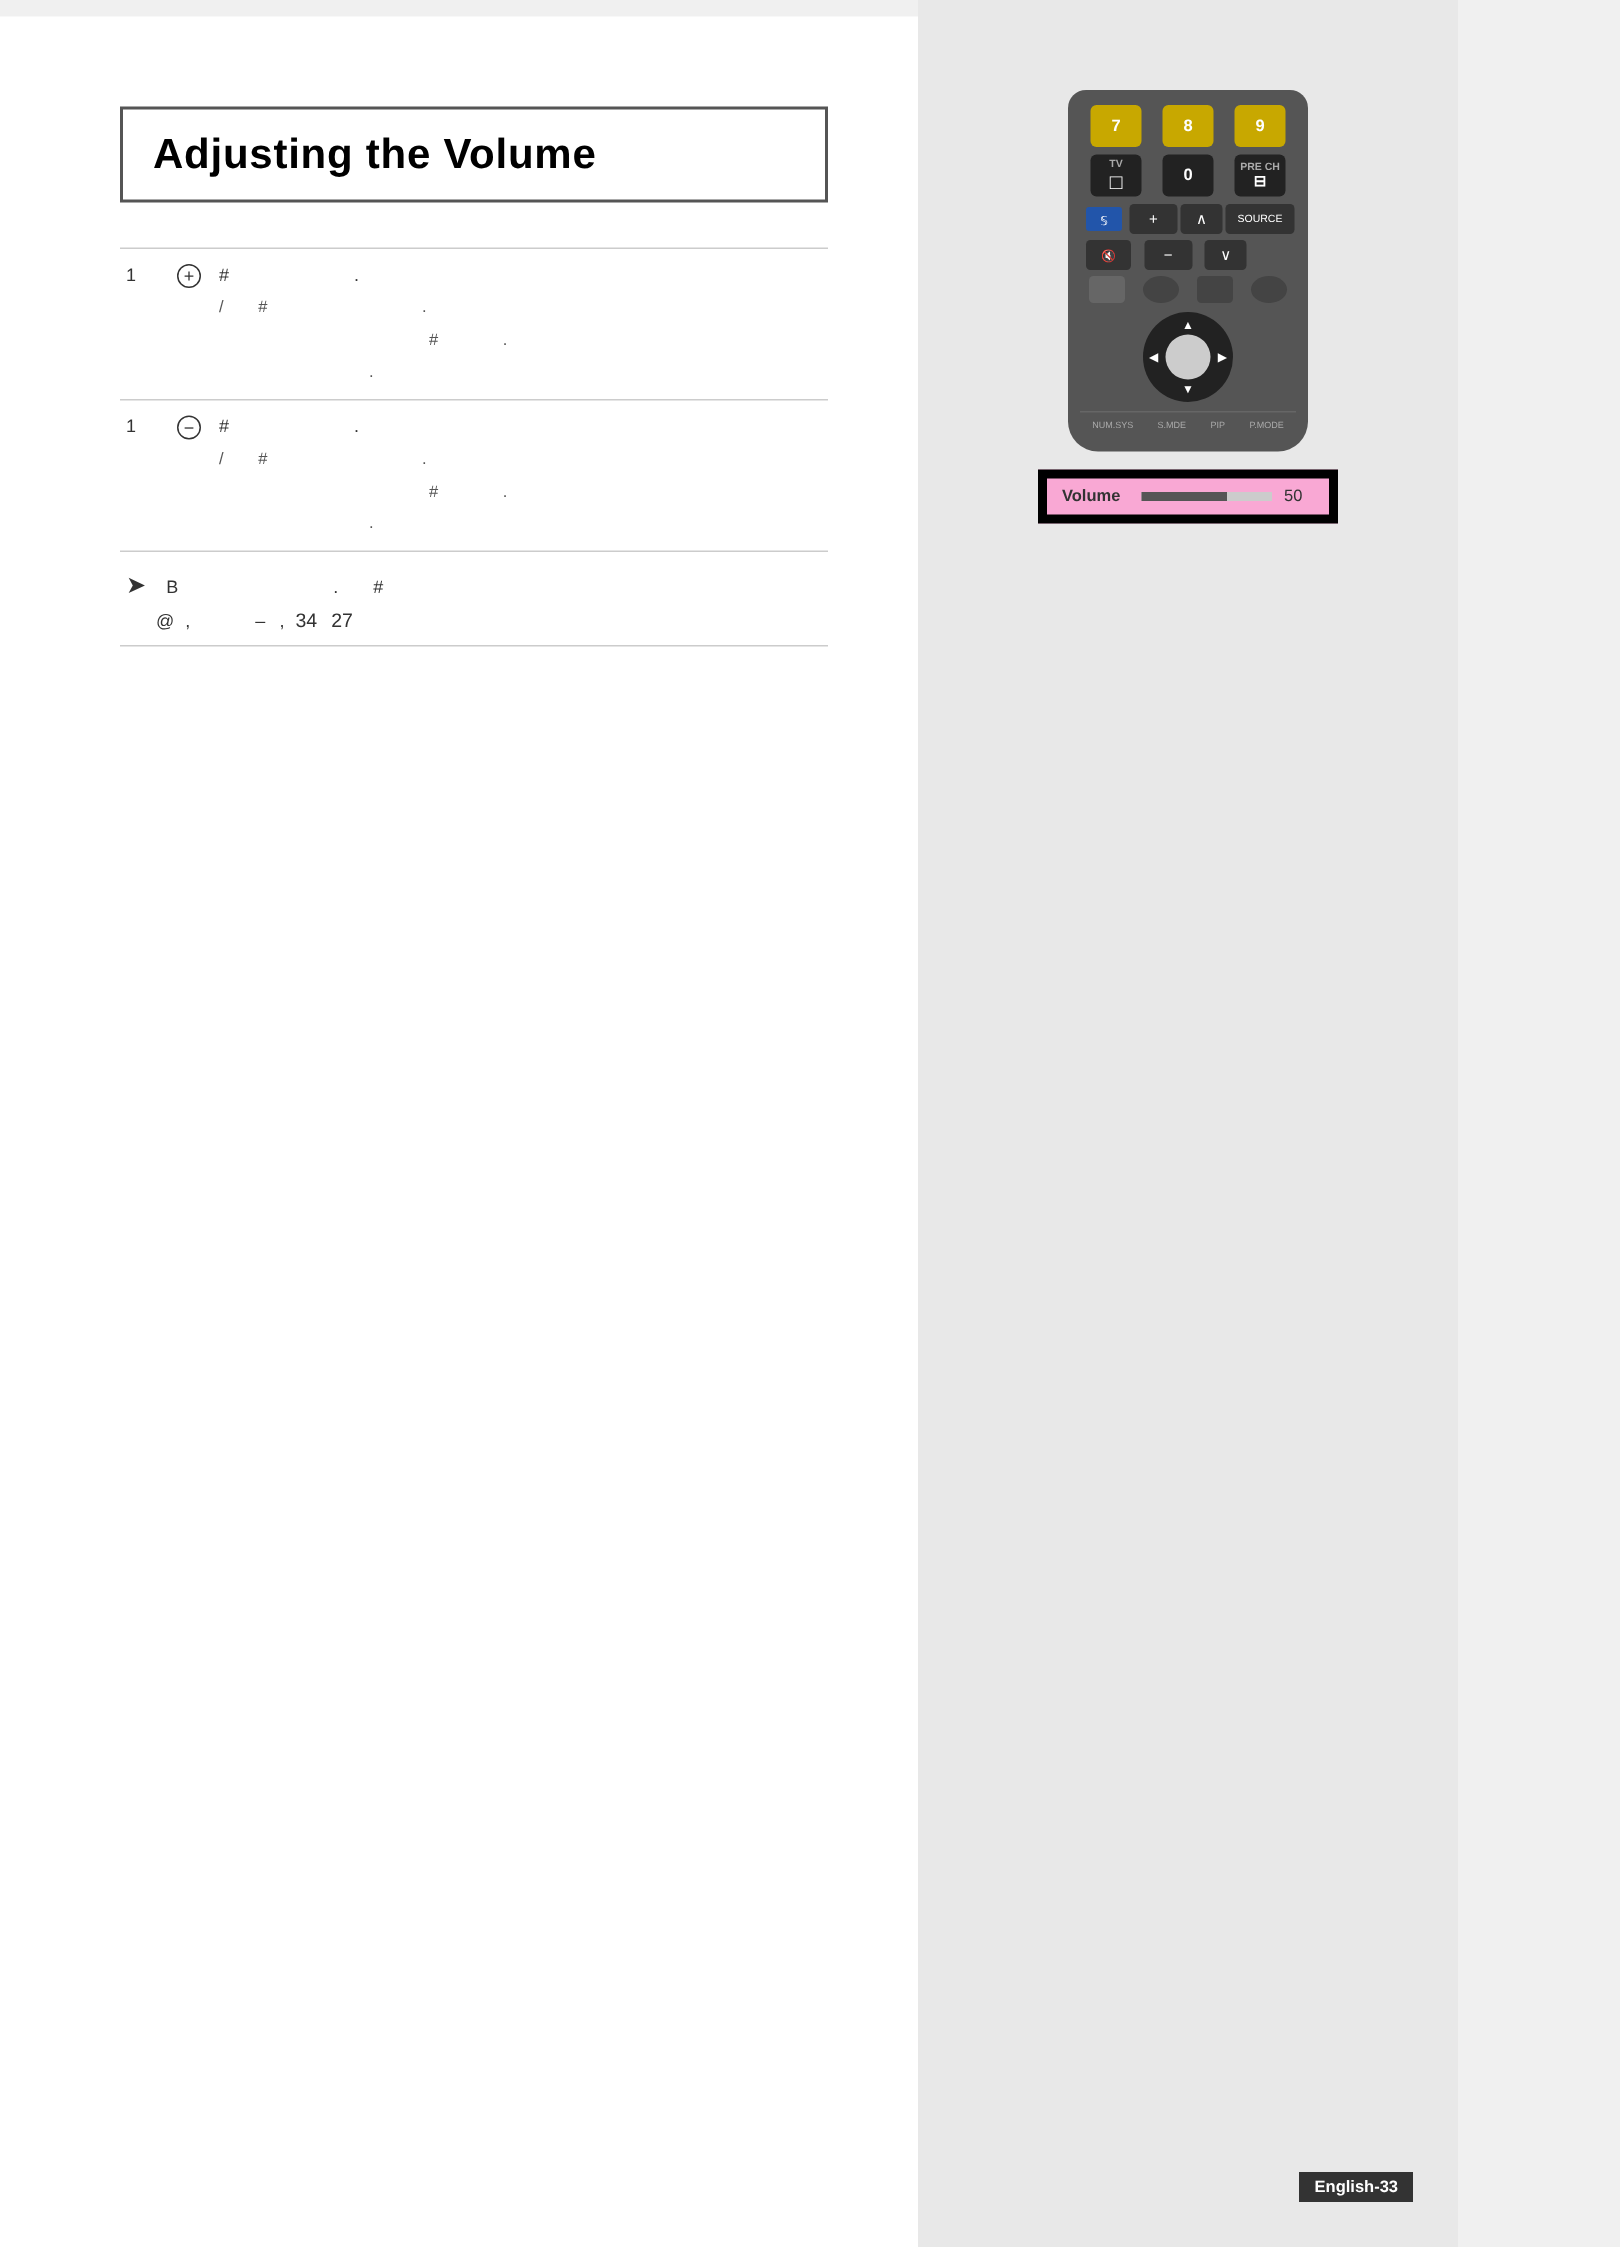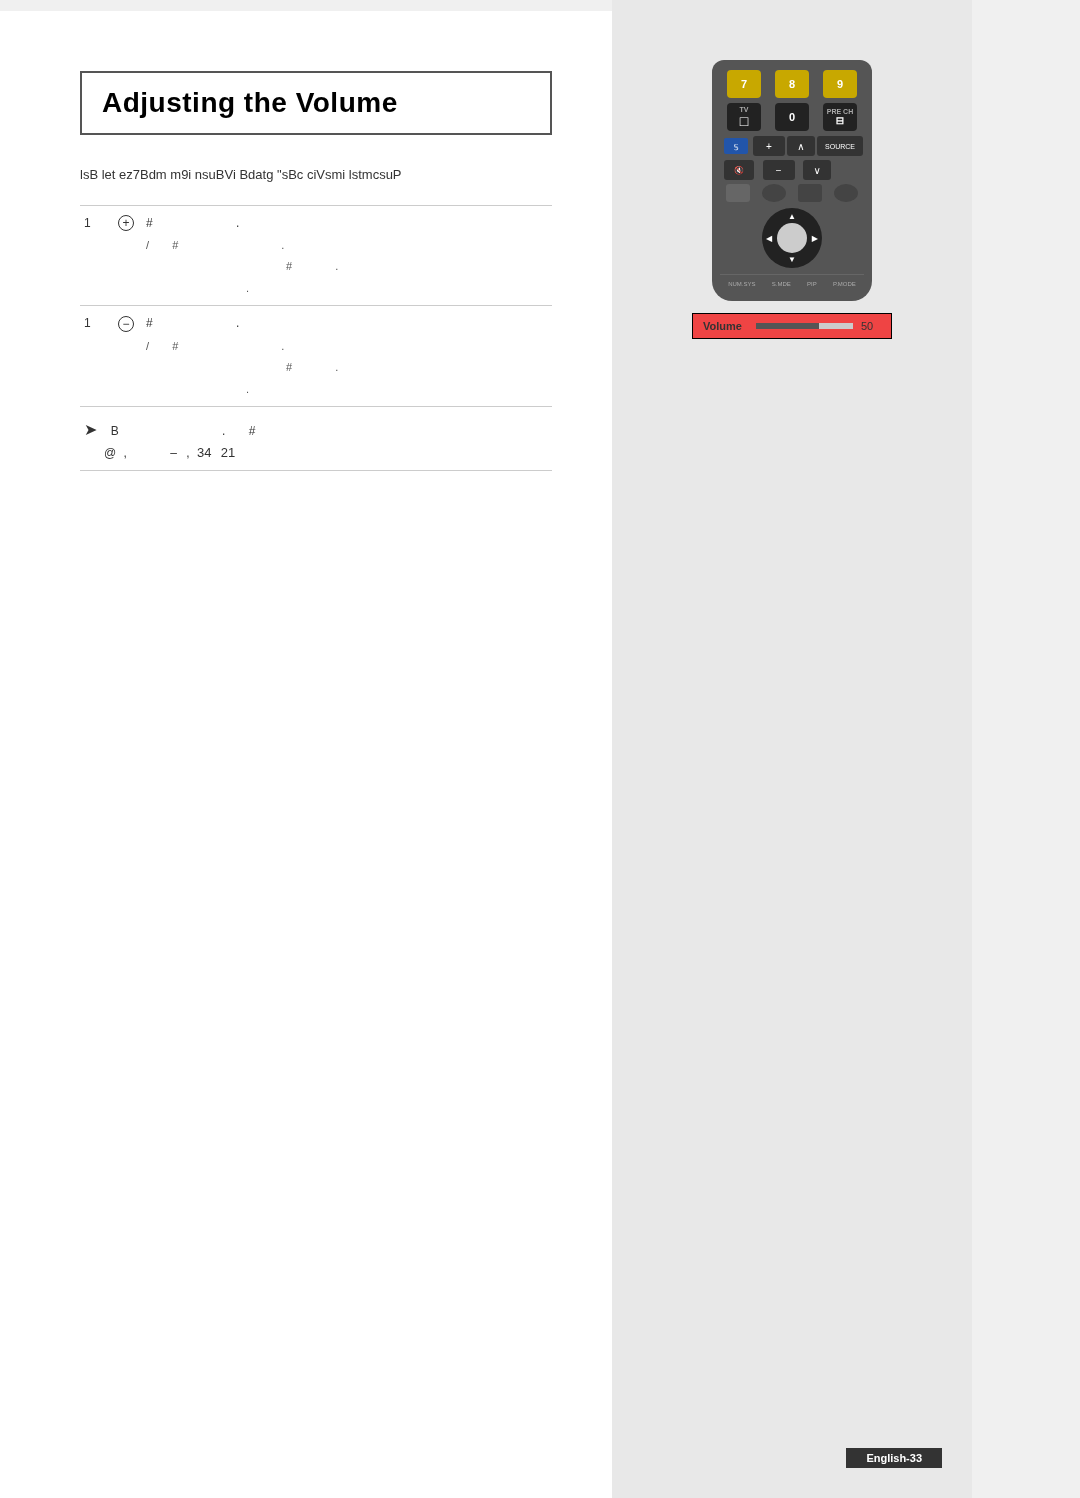--- a/index.html
+++ b/index.html
@@ -225,22 +225,22 @@
     .remote-bottom-label {
       font-size: 6px;
       color: #aaa;
       text-align: center;
     }
 
     
     .volume-display {
       width: 200px;
       margin: 12px auto 0 auto;
-      background: #ef4444;
-      border: 1px solid #000000;
+      background: #f9a8d4;
+      border: 6px solid #000000;
       padding: 6px 10px;
       display: flex;
       align-items: center;
       gap: 8px;
     }
 
     .volume-label {
       font-size: 11px;
       color: #333;
       font-weight: bold;
@@ -266,21 +266,21 @@
       min-width: 20px;
     }
 
     
     .page-number {
       position: absolute;
       bottom: 30px;
       right: 30px;
       background: #333;
       color: #fff;
-      padding: 4px 20px;
+      padding: 4px 10px;
       font-size: 11px;
       font-weight: bold;
     }
 
     .step-col {
       vertical-align: top;
       padding-top: 10px;
     }
 
     .desc-col {
@@ -298,21 +298,20 @@
 </head>
 <body>
 
 <div class="main-content">
   
   <div class="title-box">
     <h1>Adjusting the Volume</h1>
   </div>
 
   
-  <p class="intro-text">lsB let ez7Bdm m9i nsuBVi Bdatg "sBc ciVsmi lstmcsuP</p>
 
   
   <table class="instruction-table">
 
     <tbody>
         <tr>
       <td class="step-col" style="width:30px;">
         <span>1</span>
       </td>
       <td style="width:24px;">
@@ -366,21 +365,21 @@
         <span style="font-size:16px;">➤</span>
         <span style="margin-left:10px;">B</span>
         <span style="margin-left:100px;">.</span>
         <span style="margin-left:20px;">#</span>
         <br>
         <span style="margin-left:20px;">@</span>
         <span style="margin-left:4px;">,</span>
         <span style="margin-left:40px;">–</span>
         <span style="margin-left:6px;">,</span>
         <span style="margin-left:4px;" class="bold-num">34</span>
-        <span style="margin-left:6px;" class="bold-num">21</span>
+        <span style="margin-left:6px;" class="bold-num">27</span>
       </td>
     </tr>
   </tbody>
     </table>
 </div>
 
 <div class="right-sidebar">
 
   <div class="remote-container">
     <div class="remote-body">

